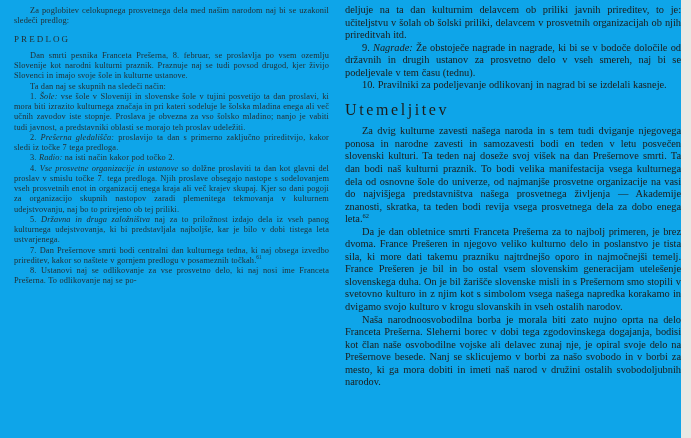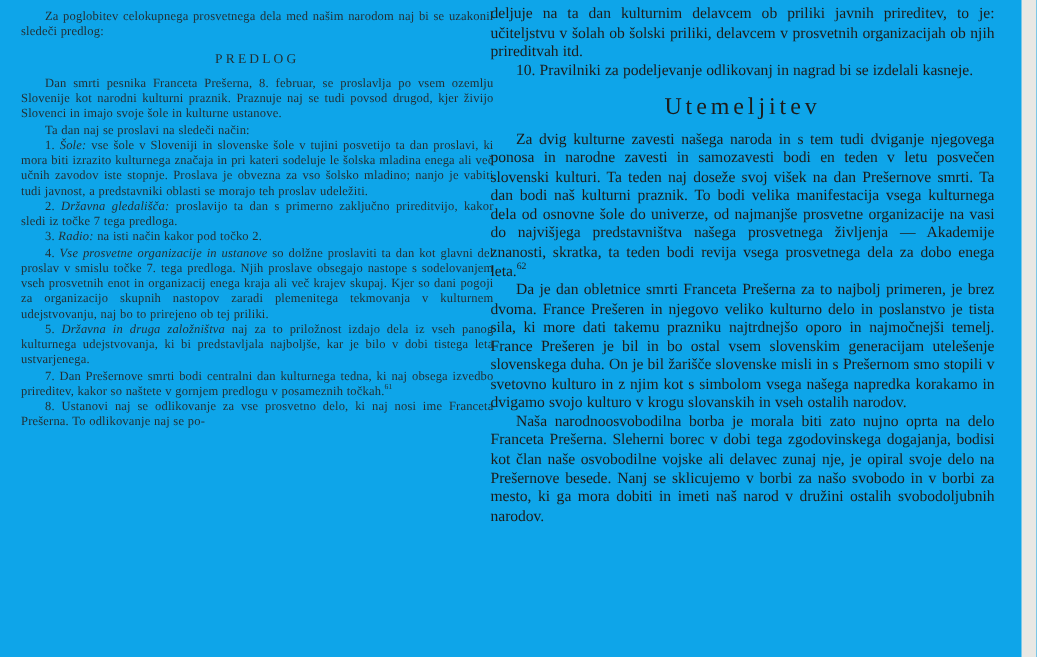--- a/index.html
+++ b/index.html
@@ -28,21 +28,21 @@
     box-sizing: border-box;
   }
   .col-left {
     left: 0;
     width: 341px;
     padding: 6px 12px 0 14px;
     filter: blur(0.22px) contrast(0.93) brightness(1.02);
     opacity: 0.93;
   }
   .col-right {
-    left: 323px;
+    left: 341px;
     width: 350px;
     padding: 4px 10px 0 4px;
   }
   p {
     margin: 0;
     text-align: justify;
     text-justify: inter-word;
     word-spacing: 0.02em;
   }
   .col-left p {
@@ -52,21 +52,20 @@
     letter-spacing: 0.015em;
   }
   .col-right p {
     font-size: 10.4px;
     line-height: 12.55px;
     text-indent: 17px;
     letter-spacing: -0.002em;
   }
   .noindent { text-indent: 0 !important; }
   .heading {
-    text-align: center;
     font-weight: normal;
     text-indent: 0 !important;
   }
   .col-left .heading {
     font-size: 9px;
     letter-spacing: 2.1px;
     margin: 7px 0 7px 0;
   }
   .col-right .heading {
     font-size: 16px;
@@ -85,46 +84,47 @@
 
 <div class="page">
 
   <div class="col col-left">
 
     <p>Za poglobitev celokupnega prosvetnega dela med našim narodom naj bi se uzakonil sledeči predlog:</p>
 
     <p class="heading">PREDLOG</p>
 
     <p>Dan smrti pesnika Franceta Prešerna, 8. februar, se proslavlja po vsem ozemlju Slovenije kot narodni kulturni praznik. Praznuje naj se tudi povsod drugod, kjer živijo Slovenci in imajo svoje šole in kulturne ustanove.</p>
-    <p>Ta dan naj se proslavi na sledeči način:</p>
+    <p>Ta dan naj se skupnih na sledeči način:</p>
 
     <p><span>1.</span> <i>Šole:</i><span> vse šole v Sloveniji in slovenske šole v tujini posvetijo ta dan proslavi, ki mora biti izrazito kulturnega značaja in pri kateri sodeluje le šolska mladina enega ali več učnih zavodov iste stopnje. Proslava je obvezna za vso šolsko mladino; nanjo je vabiti tudi javnost, a predstavniki oblasti se morajo teh proslav udeležiti.</span></p>
 
 
 
 
-    <p><span>2.</span> <i>Državna gledališča:</i><span> proslavijo ta dan s primerno zaključno prireditvijo, kakor sledi iz točke 7 tega predloga.</span></p>
+    <p><span>2.</span> <i>Prešerna gledališča:</i><span> proslavijo ta dan s primerno zaključno prireditvijo, kakor sledi iz točke 7 tega predloga.</span></p>
 
     <p><span>3.</span> <i>Radio:</i><span> na isti način kakor pod točko 2.</span></p>
 
     <p><span>4.</span> <i>Vse prosvetne organizacije in ustanove</i><span> so dolžne proslaviti ta dan kot glavni del proslav v smislu točke 7. tega predloga. Njih proslave obsegajo nastope s sodelovanjem vseh prosvetnih enot in organizacij enega kraja ali več krajev skupaj. Kjer so dani pogoji za organizacijo skupnih nastopov zaradi plemenitega tekmovanja v kulturnem udejstvovanju, naj bo to prirejeno ob tej priliki.</span></p>
 
     <p><span>5.</span> <i>Državna in druga založništva</i><span> naj za to priložnost izdajo dela iz vseh panog kulturnega udejstvovanja, ki bi predstavljala najboljše, kar je bilo v dobi tistega leta ustvarjenega.</span></p>
 
 
     <p><span>7.</span> <span>Dan Prešernove smrti bodi centralni dan kulturnega tedna, ki naj obsega izvedbo prireditev, kakor so naštete v gornjem predlogu v posameznih točkah.</span><sup>61</sup></p>
 
     <p><span>8.</span> <span>Ustanovi naj se odlikovanje za vse prosvetno delo, ki naj nosi ime Franceta Prešerna. To odlikovanje naj se po-</span></p>
 
   </div>
 
   <div class="col col-right">
 
     <p class="noindent">deljuje na ta dan kulturnim delavcem ob priliki javnih prireditev, to je: učiteljstvu v šolah ob šolski priliki, delavcem v prosvetnih organizacijah ob njih prireditvah itd.</p>
 
+    <p><span>9.</span> <i>Nagrade:</i><span> Že obstoječe nagrade in nagrade, ki bi se v bodoče določile od državnih in drugih ustanov za prosvetno delo v vseh smereh, naj bi se podeljevale v tem času (tednu).</span></p>
 
     <p><span>10.</span> <span>Pravilniki za podeljevanje odlikovanj in nagrad bi se izdelali kasneje.</span></p>
 
     <p class="heading">Utemeljitev</p>
 
     <p><span>Za dvig kulturne zavesti našega naroda in s tem tudi dviganje njegovega ponosa in narodne zavesti in samozavesti bodi en teden v letu posvečen slovenski kulturi. Ta teden naj doseže svoj višek na dan Prešernove smrti. Ta dan bodi naš kulturni praznik. To bodi velika manifestacija vsega kulturnega dela od osnovne šole do univerze, od najmanjše prosvetne organizacije na vasi do najvišjega predstavništva našega prosvetnega življenja — Akademije znanosti, skratka, ta teden bodi revija vsega prosvetnega dela za dobo enega leta.</span><sup>62</sup></p>
 
     <p><span>Da je dan obletnice smrti Franceta Prešerna za to najbolj primeren, je brez dvoma. France Prešeren in njegovo veliko kulturno delo in poslanstvo je tista sila, ki more dati takemu prazniku najtrdnejšo oporo in najmočnejši temelj. France Prešeren je bil in bo ostal vsem slovenskim generacijam utelešenje slovenskega duha. On je bil žarišče slovenske misli in s Prešernom smo stopili v svetovno kulturo in z njim kot s simbolom vsega našega napredka korakamo in dvigamo svojo kulturo v krogu slovanskih in vseh ostalih narodov.</span></p>
 
     <p><span>Naša narodnoosvobodilna borba je morala biti zato nujno oprta na delo Franceta Prešerna. Sleherni borec v dobi tega zgodovinskega dogajanja, bodisi kot član naše osvobodilne vojske ali delavec zunaj nje, je opiral svoje delo na Prešernove besede. Nanj se sklicujemo v borbi za našo svobodo in v borbi za mesto, ki ga mora dobiti in imeti naš narod v družini ostalih svobodoljubnih narodov.</span></p>

